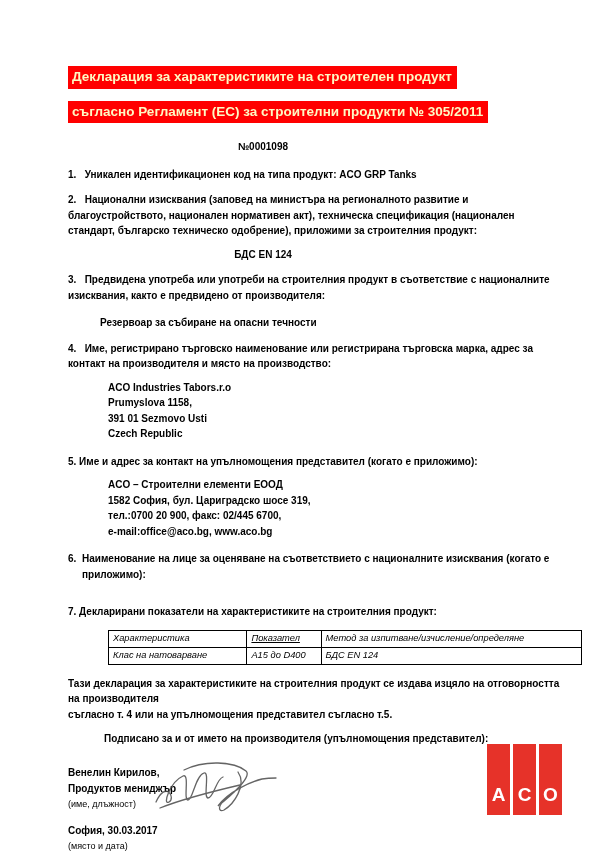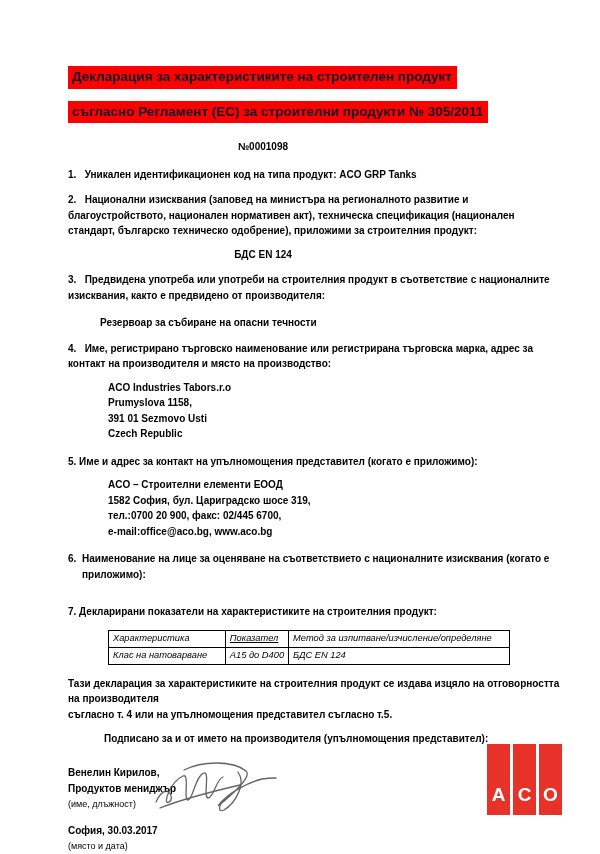--- a/index.html
+++ b/index.html
@@ -21,21 +21,21 @@
     padding:66px 40px 0 68px;
     font-size:10px;
     font-weight:700;
     line-height:15.5px;
   }
   .hl-line{margin-bottom:12px;}
   .hl-line.second{margin-bottom:16px;}
   .hl-text{
     display:inline-block;
     background:var(--highlight-red);
-    color:#0f172a;
+    color:#fef9c3;
     font-size:13.5px;
     font-weight:700;
     line-height:1.15;
     padding:3px 5px 4px 4px;
   }
   .doc-number{
     width:390px;
     text-align:center;
     margin-bottom:12px;
   }
@@ -58,21 +58,21 @@
   }
   .clause-flex{
     display:flex;
     margin-bottom:22px;
   }
   .clause-flex .num{flex:0 0 14px;}
   .clause-flex .txt{flex:1;}
   .perf-table{
     border-collapse:collapse;
     margin-left:40px;
-    width:402px;
+    width:474px;
     margin-bottom:11px;
     font-size:9.3px;
     font-weight:400;
     font-style:italic;
     line-height:1.4;
   }
   .perf-table th,.perf-table td{
     border:1px solid #000;
     text-align:left;
     font-weight:400;

